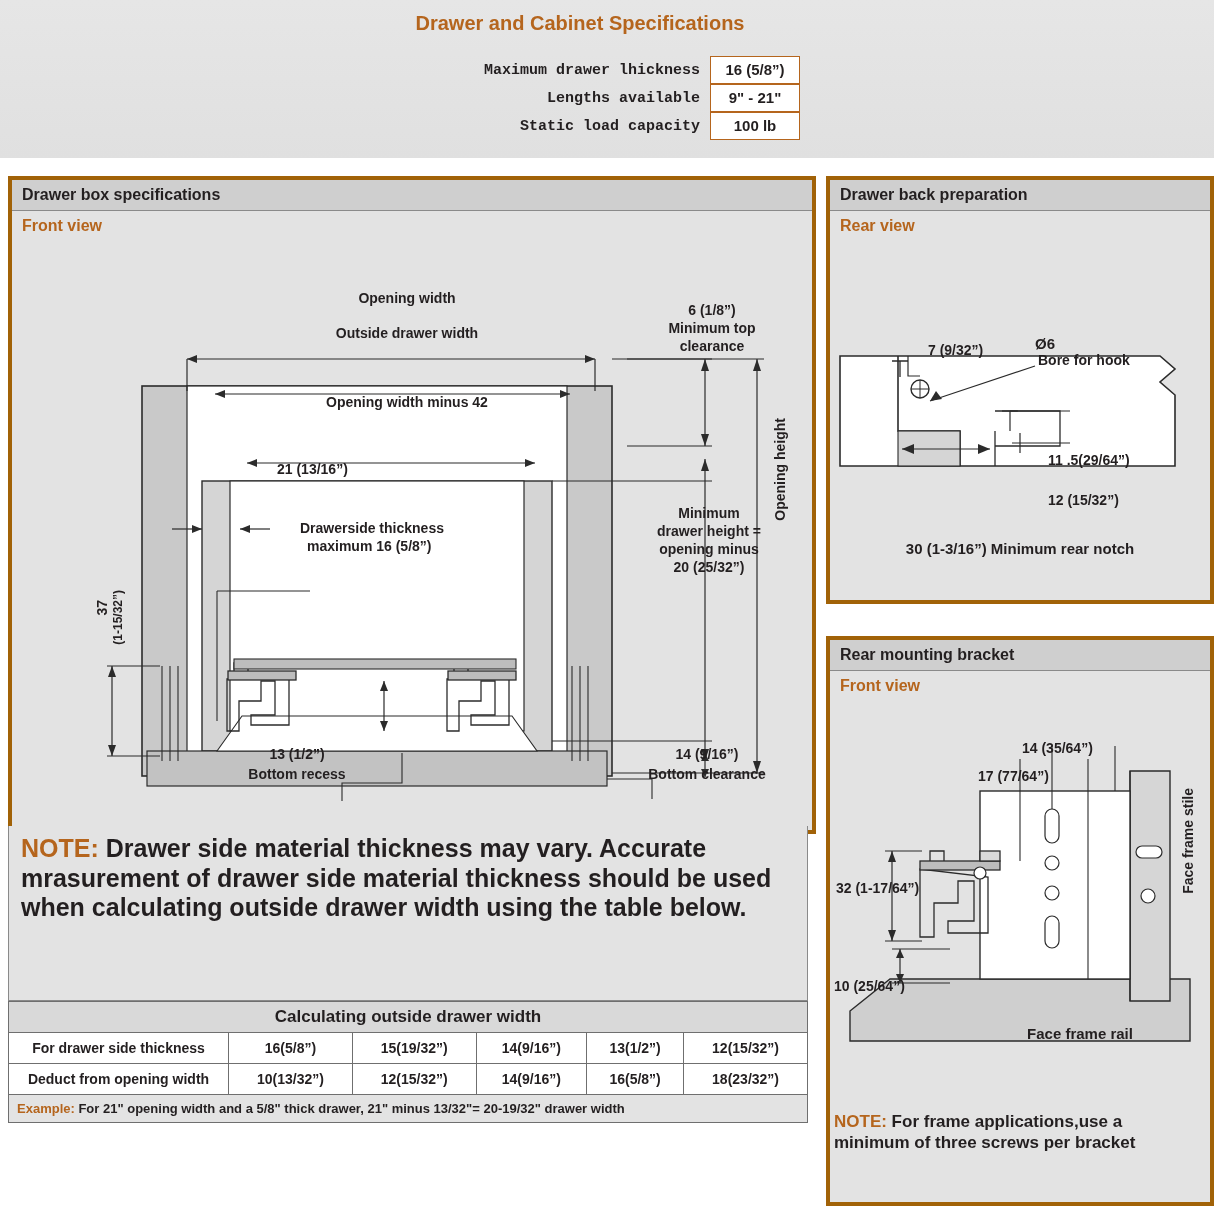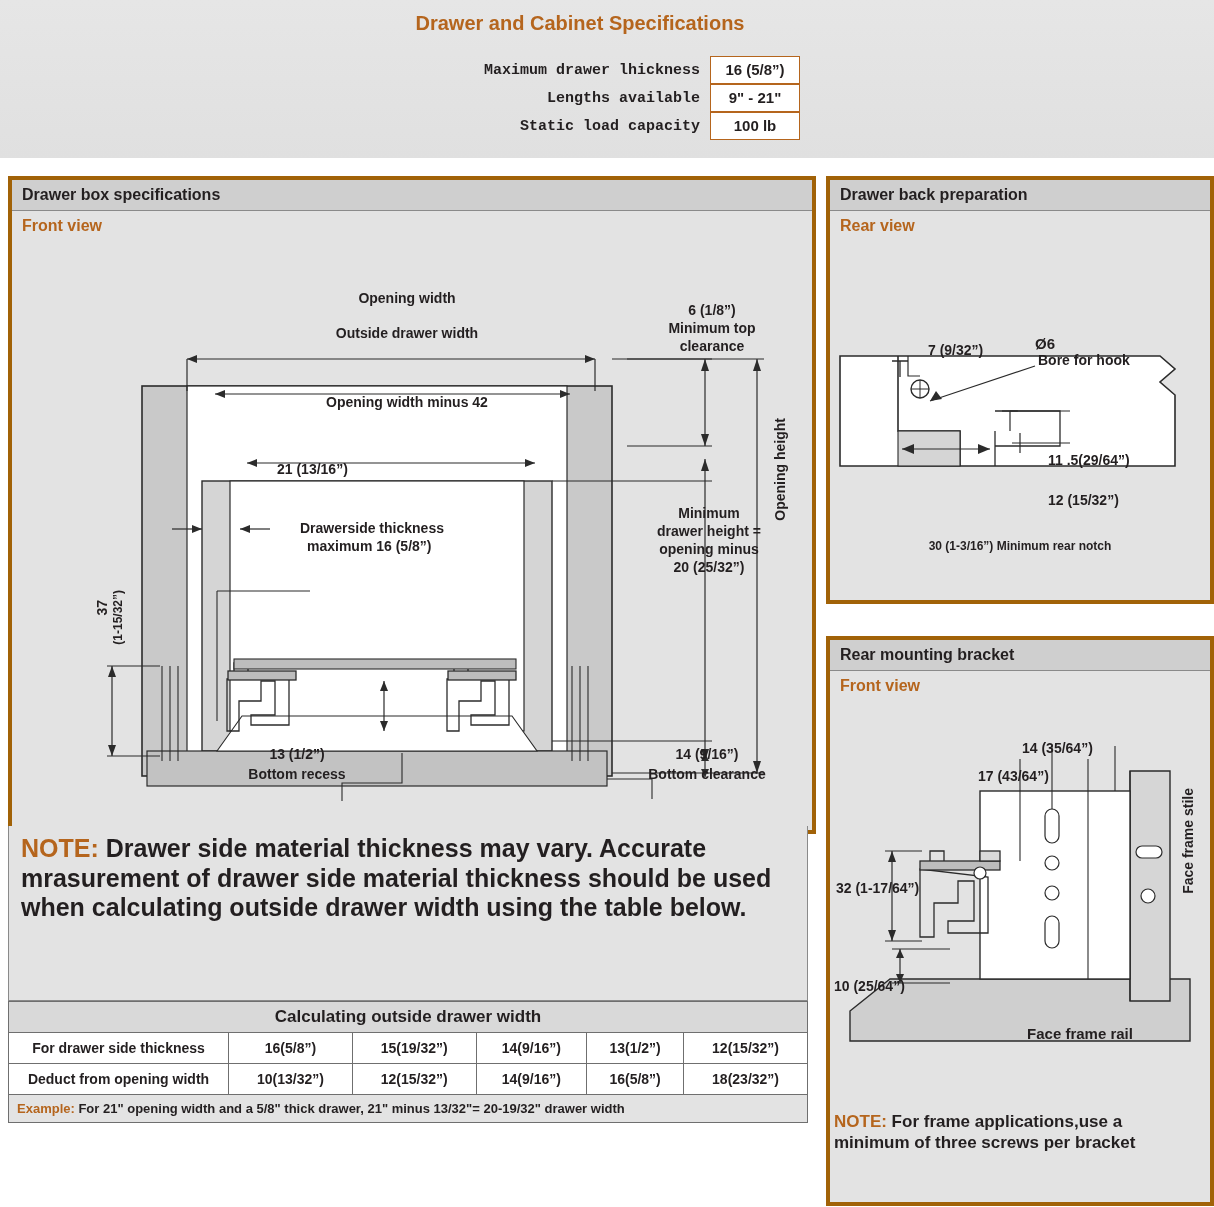--- a/index.html
+++ b/index.html
@@ -322,21 +322,21 @@
       <polygon points="72,208 84,203 84,213" fill="#2b2b2b" stroke="none"></polygon>
       <polygon points="160,208 148,203 148,213" fill="#2b2b2b" stroke="none"></polygon>
     </g>
   </svg>
 
   <div class="abs dtxt" style="left:98px;top:162px;">7 (9/32”)</div>
   <div class="abs dtxt" style="left:205px;top:155px;font-size:15px;">Ø6</div>
   <div class="abs dtxt" style="left:208px;top:172px;">Bore for hook</div>
   <div class="abs dtxt" style="left:218px;top:272px;">11 .5(29/64”)</div>
   <div class="abs dtxt" style="left:218px;top:312px;">12 (15/32”)</div>
-  <div class="abs dtxt c" style="left:10px;top:360px;width:360px;font-size:12px;">30 (1-3/16”) Minimum rear notch</div>
+  <div class="abs dtxt c" style="left:10px;top:360px;width:360px;font-size:15px;">30 (1-3/16”) Minimum rear notch</div>
 </div>
 
 <div class="abs panel" id="right-bot">
   <div class="panel-head">Rear mounting bracket</div>
   <div class="sub-head">Front view</div>
 
   <svg width="378" height="380" viewBox="0 0 378 380">
 
     <path d="M20,310 L60,278 L360,278 L360,340 L20,340 Z" fill="#cfcfcf" stroke="#2b2b2b" stroke-width="1.4"></path>
 
@@ -379,20 +379,20 @@
     <g stroke="#2b2b2b" stroke-width="1.2">
       <line x1="70" y1="248" x2="70" y2="282"></line>
       <polygon points="70,248 66,257 74,257" fill="#2b2b2b" stroke="none"></polygon>
       <polygon points="70,282 66,273 74,273" fill="#2b2b2b" stroke="none"></polygon>
       <line x1="62" y1="248" x2="120" y2="248"></line>
       <line x1="62" y1="282" x2="120" y2="282"></line>
     </g>
   </svg>
 
   <div class="abs dtxt" style="left:192px;top:100px;">14 (35/64”)</div>
-  <div class="abs dtxt" style="left:148px;top:128px;">17 (43/64”)</div>
+  <div class="abs dtxt" style="left:148px;top:128px;">17 (77/64”)</div>
   <div class="abs dtxt" style="left:6px;top:240px;">32 (1-17/64”)</div>
   <div class="abs dtxt" style="left:4px;top:338px;">10 (25/64”)</div>
   <div class="abs dtxt vert" style="left:350px;top:148px;">Face frame stile</div>
   <div class="abs dtxt c" style="left:150px;top:385px;width:200px;font-size:15px;">Face frame rail</div>
 </div>
 
 <div class="abs" id="frame-note"><span class="nlabel">NOTE:</span><span> For frame applications,use a minimum of three screws per bracket</span></div>
 
 </body></html>

